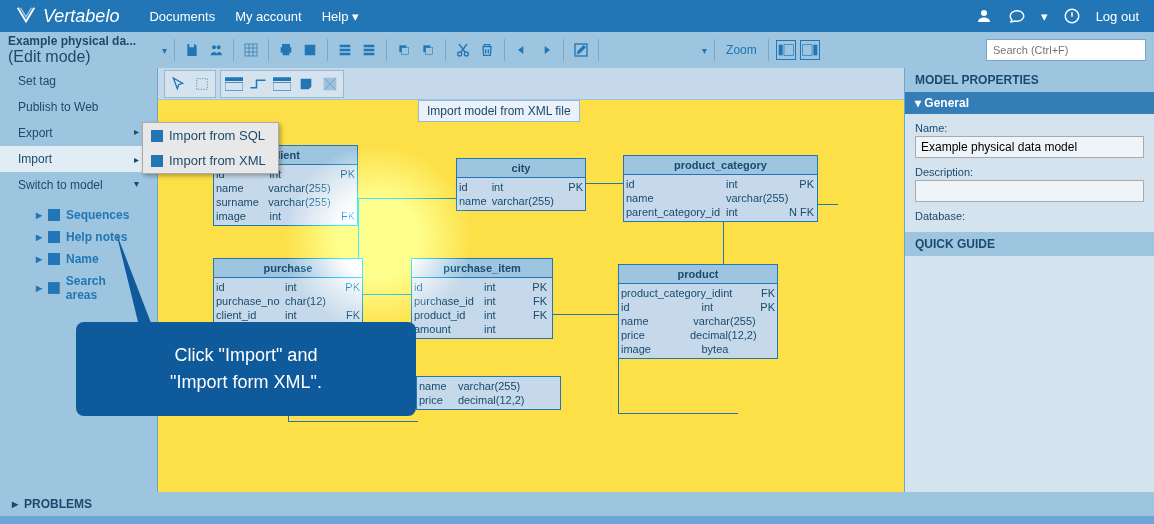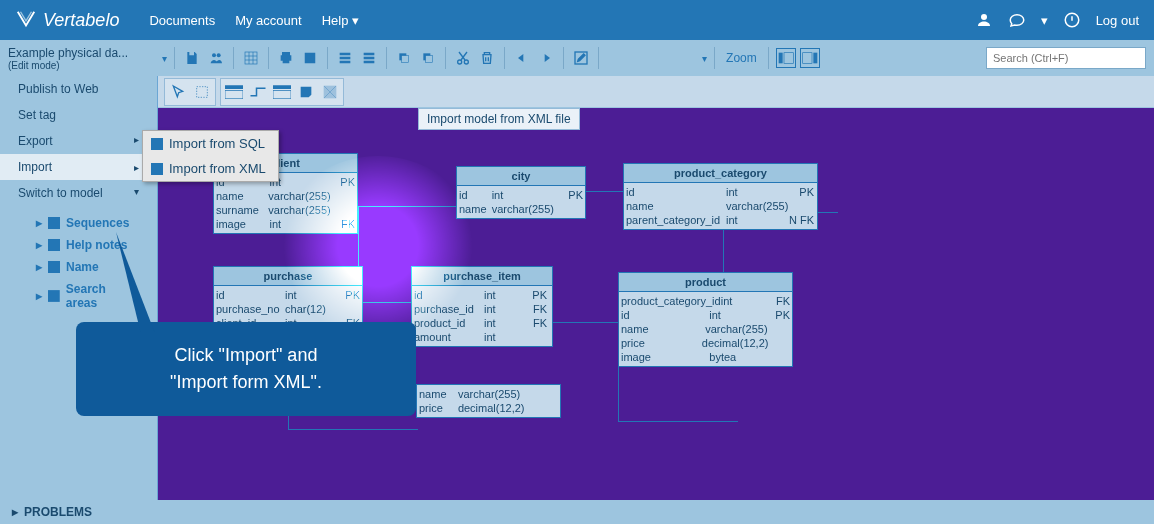--- a/index.html
+++ b/index.html
@@ -1,38 +1,38 @@
 <!DOCTYPE html>
 <html><head>
 <meta charset="utf-8">
 <style>
 *{margin:0;padding:0;box-sizing:border-box;font-family:Arial,Helvetica,sans-serif}
 body{width:1154px;height:524px;overflow:hidden;background:#6ba6d4;position:relative}
-.topbar{height:40px;background:#2376b5;display:flex;align-items:center;padding:7px 15px;color:#fff;font-size:13px}
+.topbar{height:32px;background:#2376b5;display:flex;align-items:center;padding:7px 15px;color:#fff;font-size:13px}
 .logo{display:flex;align-items:center;gap:6px;margin-right:30px}
 .logo-text{font-size:18px;font-style:italic}
 .topbar-link{margin-right:20px;cursor:pointer}
 .topbar-spacer{flex:1}
 .topbar-right{display:flex;align-items:center;gap:15px}
 .topbar-icon{width:18px;height:18px;cursor:pointer}
 .document-bar{height:36px;background:#9dc5df;display:flex;align-items:center;padding:0 8px;gap:4px}
 .doc-title-area{width:150px}
-.doc-title{font-size:12px;color:#1a4a6e;font-weight:normal}
-.doc-mode{font-size:10px;color:#1a4a6e}
+.doc-title{font-size:12px;color:#1a4a6e;font-weight:bold}
+.doc-mode{font-size:16px;color:#1a4a6e}
 .toolbar-btn{width:20px;height:20px;display:flex;align-items:center;justify-content:center;cursor:pointer;color:#2376b5}
 .toolbar-sep{width:1px;height:22px;background:#7aa8c8;margin:0 3px}
 .zoom-label{font-size:12px;color:#2376b5;margin:0 4px}
 .search-box{margin-left:auto;width:160px;height:22px;background:#fff;border:1px solid #7aa8c8;padding:0 6px;font-size:11px}
 .main{display:flex;height:calc(100% - 76px - 24px);position:relative}
 .left-panel{width:158px;background:#9dc5df;border-right:1px solid #6ba6d4;position:relative;z-index:5}
 .menu-item{padding:6px 18px;font-size:12px;color:#1a4a6e;cursor:pointer;position:relative}
 .menu-item.highlight{background:#e1ecf4;display:flex;justify-content:space-between;align-items:center}
 .tree-item{padding:4px 18px 4px 36px;font-size:12px;color:#2376b5;font-weight:bold;display:flex;align-items:center;gap:6px;cursor:pointer}
 .tree-icon{width:12px;height:12px}
-.canvas-area{flex:1;background:#4c1d95;position:relative;overflow:hidden}
+.canvas-area{flex:1;background:#fde047;position:relative;overflow:hidden}
 .canvas-toolbar{height:32px;background:#c5d9ea;border-bottom:1px solid #9dc5df;display:flex;align-items:center;padding:0 6px;gap:4px;position:relative;z-index:2}
 .canvas-toolbar-group{display:flex;gap:2px;border:1px solid #94bad8;padding:2px;background:#d5e3ef}
 .canvas-btn{width:22px;height:22px;display:flex;align-items:center;justify-content:center;cursor:pointer;color:#2376b5}
 .tooltip{position:absolute;top:32px;left:260px;background:#eaf1f8;border:1px solid #94bad8;padding:3px 8px;font-size:12px;color:#1a4a6e;z-index:8}
 .submenu{position:absolute;top:54px;left:142px;background:#e8e8e8;border:1px solid #aaa;z-index:10;box-shadow:2px 2px 4px rgba(0,0,0,.3)}
 .submenu-item{padding:5px 12px 5px 8px;font-size:13px;color:#1a4a6e;cursor:pointer;display:flex;align-items:center;gap:6px;white-space:nowrap}
 .entity{position:absolute;border:1px solid #2376b5;background:#c5d9ea;font-size:11px}
 .entity-header{background:#9dc5df;border-bottom:1px solid #2376b5;padding:3px;text-align:center;font-weight:bold;color:#1a4a6e}
 .entity-body{padding:2px}
 .entity-row{display:flex;color:#1a4a6e;line-height:14px}
@@ -211,22 +211,22 @@
       <svg width="16" height="12" viewBox="0 0 24 18" fill="#2376b5">
         <rect x="1" y="1" width="14" height="16" fill="none" stroke="#2376b5"></rect>
         <rect x="17" y="1" width="6" height="16"></rect>
       </svg>
     </div>
   <input class="search-box" placeholder="Search (Ctrl+F)" style="">
 </div>
 
 <div class="main">
   <div class="left-panel">
+    <div class="menu-item">Set tag</div>
     <div class="menu-item">Publish to Web</div>
-    <div class="menu-item">Set tag</div>
     <div class="menu-item"><span>Export</span><span style="float:right;font-size:10px">▸</span></div>
     <div class="menu-item highlight">
         <span>Import</span>
         <span style="font-size:10px">▸</span>
       </div>
     <div class="menu-item"><span>Switch to model</span><span style="float:right;font-size:10px">▾</span></div>
     <div style="height:6px"></div>
     <div class="tree-item">▸ <svg class="tree-icon" viewBox="0 0 12 12" fill="#2376b5">
           <rect width="12" height="12"></rect>
         </svg><span>Sequences</span></div>
@@ -414,21 +414,21 @@
             <span class="entity-col2" style="width:35px">int</span>
             <span class="entity-col3">FK</span>
           </div>
           <div class="entity-row">
             <span class="entity-col1" style="width:70px">amount</span>
             <span class="entity-col2" style="width:35px">int</span>
             <span class="entity-col3"></span>
           </div>
         </div>
     </div>
-    <div class="entity" style="top:196px;left:460px;width:175px">
+    <div class="entity" style="top:196px;left:460px;width:160px">
       <div class="entity-header">product</div>
       <div class="entity-body" id="ent-product">
           <div class="entity-row">
             <span class="entity-col1" style="width:105px">product_category_id</span>
             <span class="entity-col2" style="width:68px">int</span>
             <span class="entity-col3">FK</span>
           </div>
           <div class="entity-row">
             <span class="entity-col1" style="width:105px">id</span>
             <span class="entity-col2" style="width:68px">int</span>
@@ -462,20 +462,32 @@
             <span class="entity-col1" style="width:40px">price</span>
             <span class="entity-col2" style="width:75px">decimal(12,2)</span>
             <span class="entity-col3"></span>
           </div>
         </div>
     </div>
 
     <div class="spotlight"></div>
   </div>
 
+  <div class="right-panel">
+    <div class="panel-header">MODEL PROPERTIES</div>
+    <div class="panel-section">▾ <span>General</span></div>
+    <div class="panel-body">
+      <div class="panel-field-label">Name:</div>
+      <input class="panel-input" value="Example physical data model" style="">
+      <div class="panel-field-label">Description:</div>
+      <input class="panel-input" style="">
+      <div class="panel-field-label">Database:</div>
+    </div>
+    <div class="panel-header">QUICK GUIDE</div>
+  </div>
 </div>
 
 <div class="bottom-bar">
   <span style="margin-right:6px">▸</span>
   <span>PROBLEMS</span>
 </div>
 
 <div class="callout">
   <div>Click "Import" and</div>
   <div>"Import form XML".</div>

